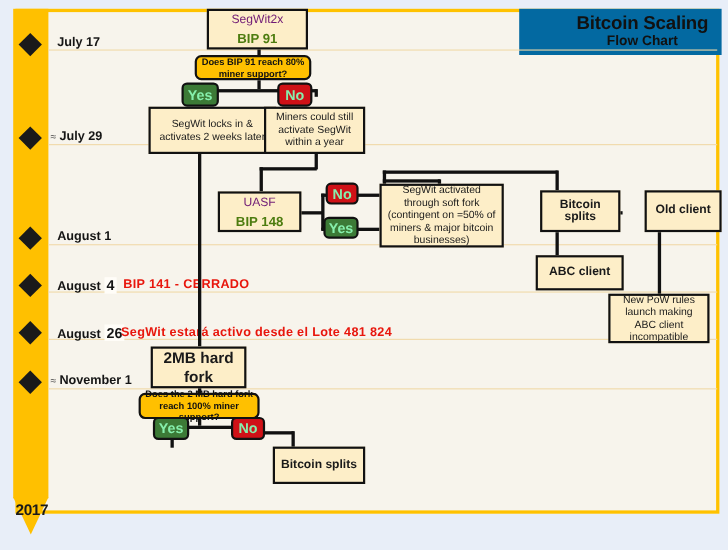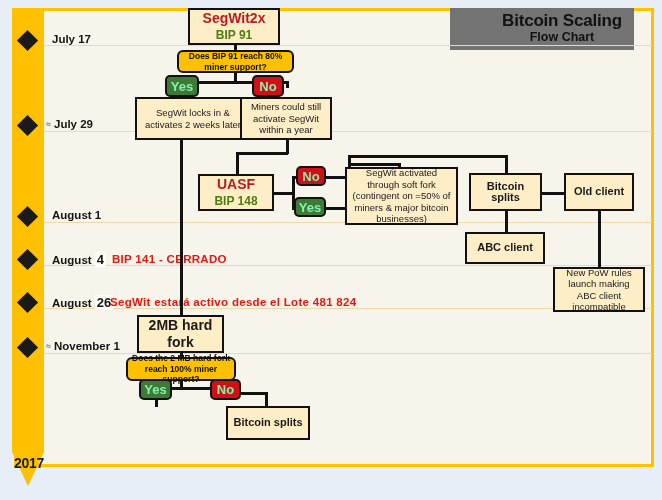--- a/index.html
+++ b/index.html
@@ -63,22 +63,22 @@
   }
   .redtxt{
     position:absolute;
     font-size:11.5px;font-weight:bold;color:#e8160c;
     white-space:nowrap;
     letter-spacing:0.3px;
   }
 
   
   .hdr{
-    position:absolute;left:450px;top:8px;width:184px;height:42px;
-    background:#737373;
+    position:absolute;left:472px;top:8px;width:184px;height:42px;
+    background:#0369a1;
     text-align:center;
     box-sizing:border-box;
     padding-top:3px;
     padding-left:40px;
   }
   .hdr .t1{font-size:17px;font-weight:bold;color:#111;letter-spacing:-0.2px;line-height:19px;}
   .hdr .t2{font-size:12.5px;font-weight:bold;color:#111;line-height:15px;text-align:center;}
 
   
   .node{
@@ -91,22 +91,22 @@
     align-items:center;
     justify-content:center;
     text-align:center;
     font-size:9.5px;
     color:#1a1a1a;
     line-height:11.5px;
     padding:2px 3px;
     z-index:5;
   }
   .node.big{font-size:14px;font-weight:bold;line-height:17px;}
-  .node.bold{font-weight:bold;font-size:11px;}
-  .ttl-green{color:#b91c1c;font-weight:bold;font-size:14px;line-height:17px;}
+  .node.bold{font-weight:bold;font-size:11px;margin-left:22px;}
+  .ttl-green{color:#701a75;font-weight:normal;font-size:11px;line-height:17px;}
   .ttl-blue{color:#4d7c0f;font-weight:bold;font-size:12px;line-height:17px;}
 
   .qnode{
     position:absolute;
     background:#ffc000;
     border:2.5px solid #111;
     border-radius:6px;
     box-sizing:border-box;
     display:flex;align-items:center;justify-content:center;
     text-align:center;
@@ -245,21 +245,21 @@
   <div class="ln lnv" style="left:155px;top:400px;height:7px"></div>
 
   <div class="ln lnh" style="left:225px;top:392px;width:42px"></div>
   <div class="ln lnv" style="left:265px;top:392px;height:15px"></div>
 
   <div class="node" style="left:188px;top:8px;width:92px;height:37px">
     <div class="ttl-green">SegWit2x</div>
     <div class="ttl-blue">BIP 91</div>
   </div>
 
-  <div class="qnode" style="left:177px;top:50px;width:117px;height:23px">Does BIP 91 reach 80% miner support?</div>
+  <div class="qnode" style="left:177px;top:50px;width:106px;height:23px">Does BIP 91 reach 80% miner support?</div>
 
   <div class="yes" style="left:165px;top:75px;width:34px;height:22px">Yes</div>
   <div class="no" style="left:252px;top:75px;width:32px;height:22px">No</div>
 
   <div class="node" style="left:135px;top:97px;width:116px;height:43px">SegWit locks in &amp; activates 2 weeks later</div>
   <div class="node" style="left:240px;top:97px;width:92px;height:43px">Miners could still activate SegWit within a year</div>
 
   <div class="node" style="left:198px;top:174px;width:76px;height:37px">
     <div class="ttl-green">UASF</div>
     <div class="ttl-blue">BIP 148</div>

